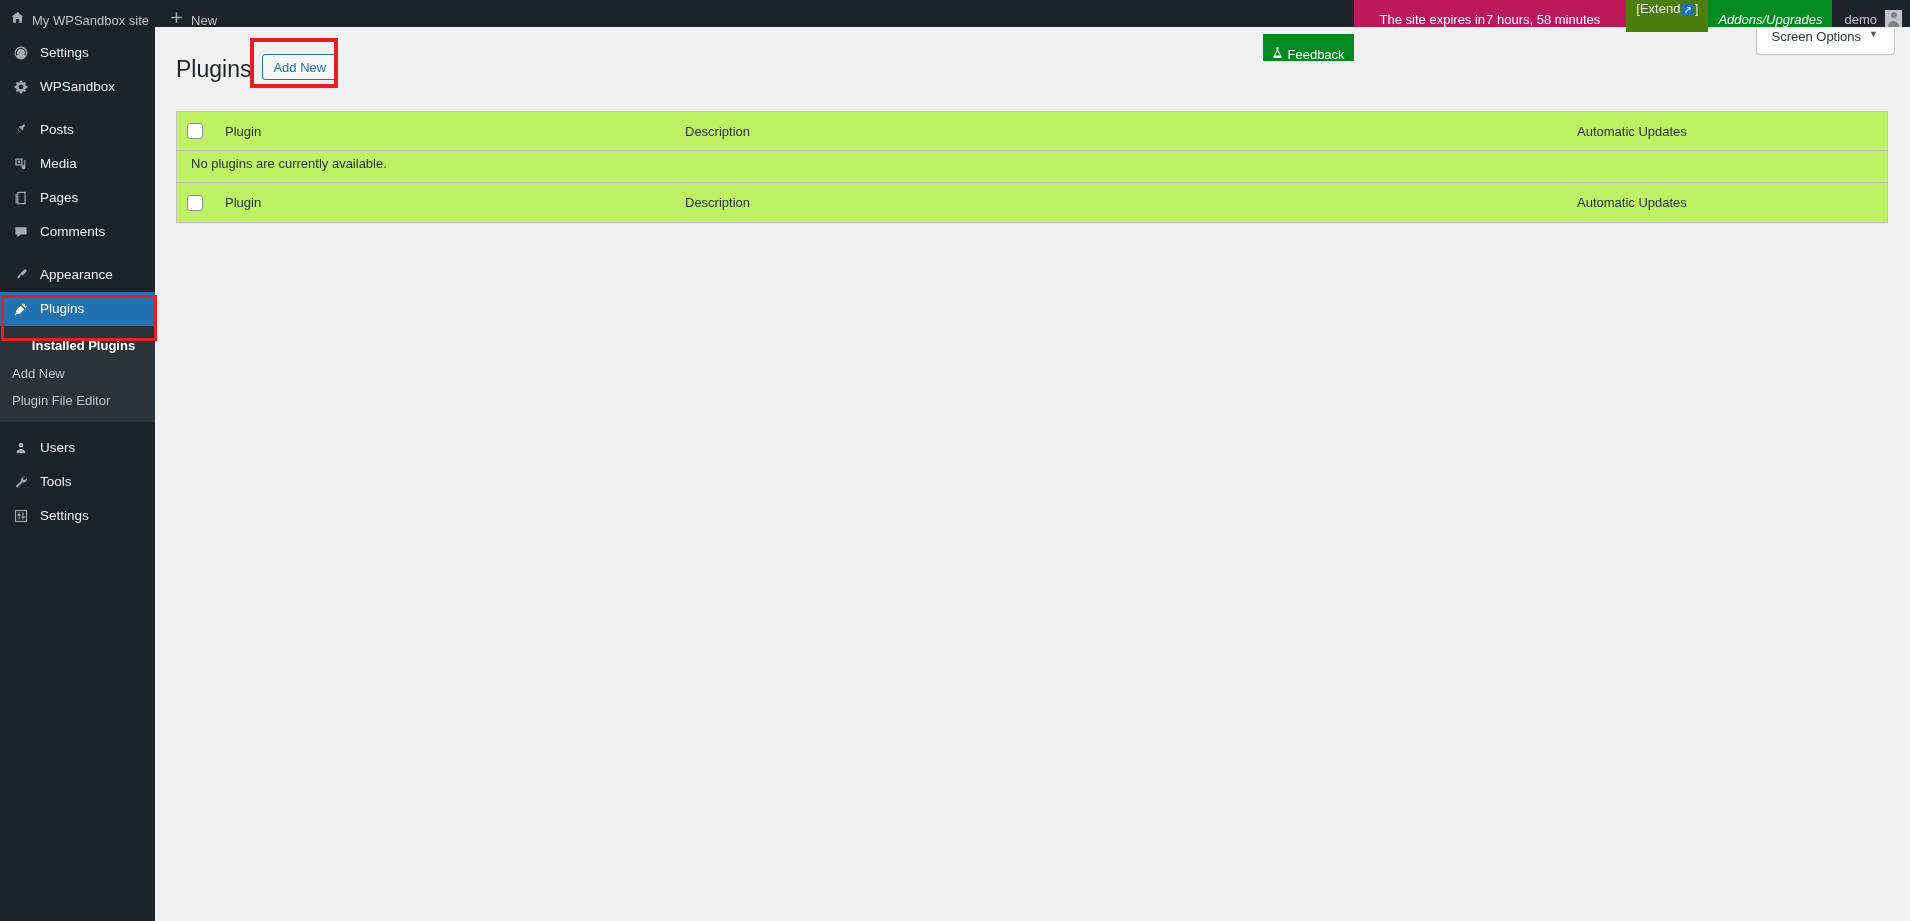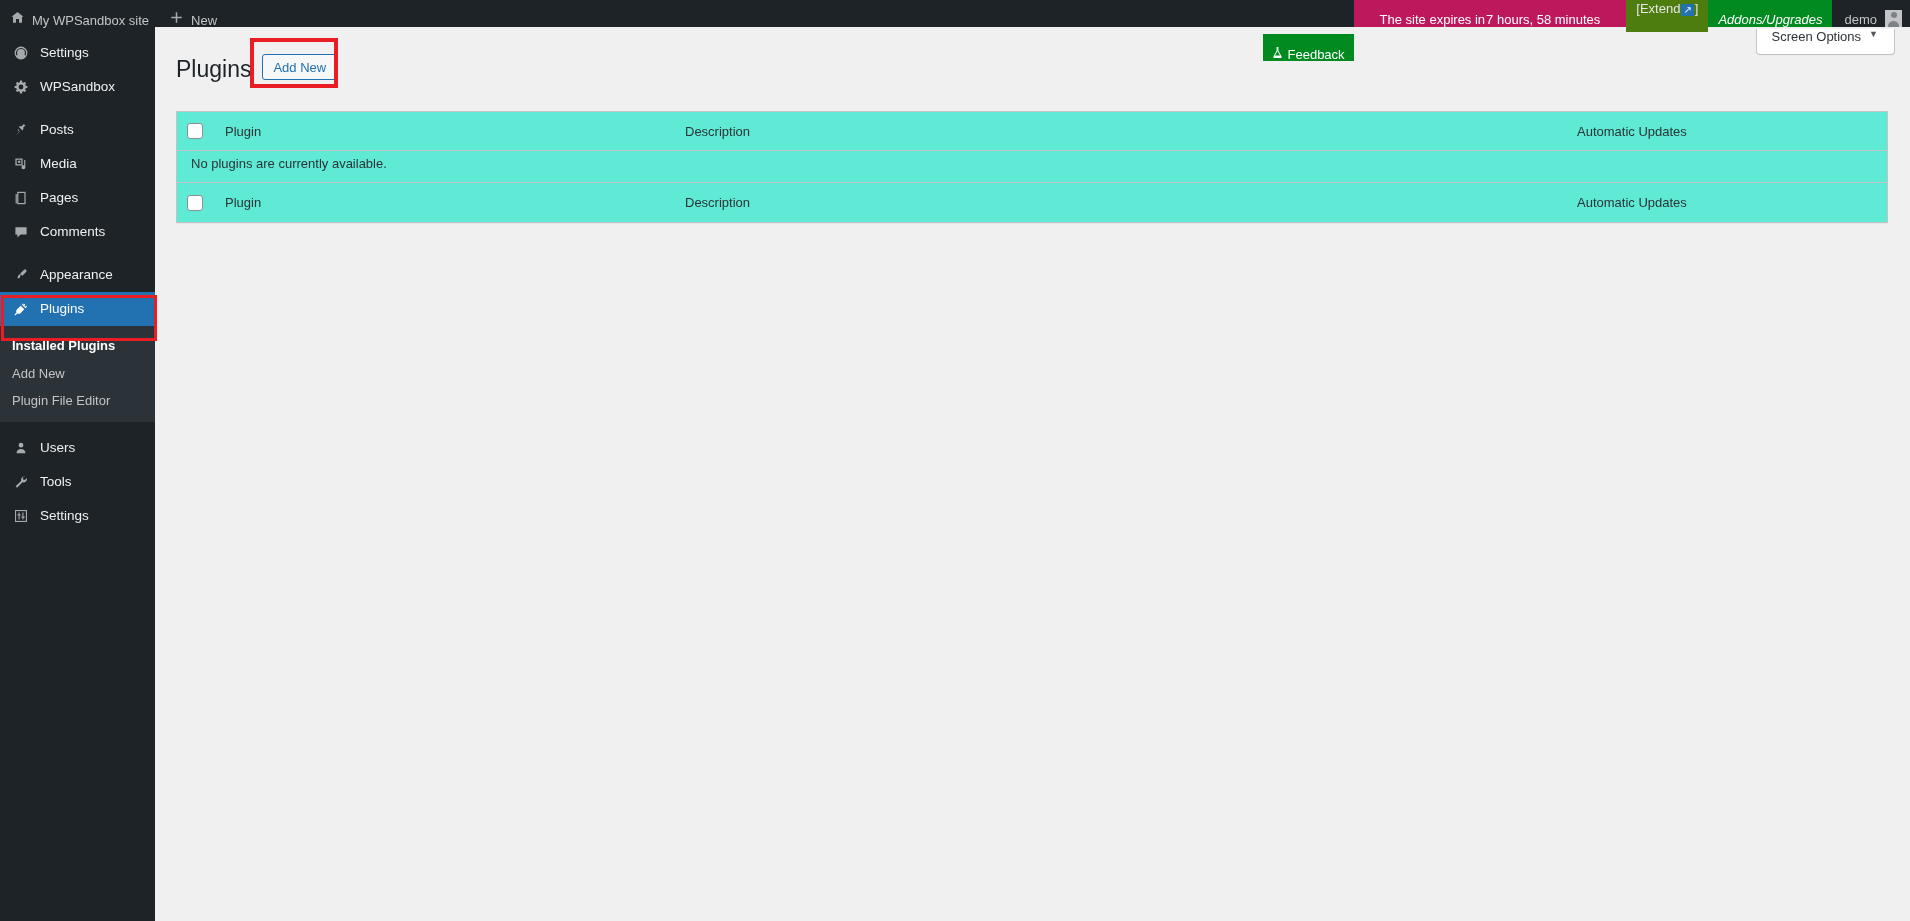--- a/index.html
+++ b/index.html
@@ -114,21 +114,21 @@
     padding: 6px 0 7px 0;
   }
   .submenu .sub-item {
     display: block;
     padding: 5px 0 5px 12px;
     font-size: 13px;
     color: #c3c4c7;
     line-height: 1.35;
     cursor: pointer;
   }
-  .submenu .sub-item.current { color: #fff; font-weight: 700; }
+  .submenu .sub-item.current { color: #fff; font-weight: 700; text-align: center; }
 
   
   #menu-highlight {
     position: absolute;
     left: 1px; top: 295px;
     width: 156px; height: 46px;
     border: 3px solid #ea1c24;
     z-index: 60;
     pointer-events: none;
   }
@@ -213,21 +213,21 @@
   ul.subsubsub a { color: #2271b1; text-decoration: none; cursor: pointer; }
   ul.subsubsub .count { color: #50575e; }
   ul.subsubsub .divider { color: #c3c4c7; margin: 0 5px; }
 
   
   table.wp-list-table {
     width: 1712px;
     margin-top: 22px;
     border-collapse: separate;
     border-spacing: 0;
-    background: #5eead4;
+    background: #bef264;
     border: 1px solid #c3c4c7;
     border-radius: 0;
     font-size: 13px;
     color: #2c3338;
     box-shadow: 0 1px 1px rgba(0,0,0,.04);
   }
   table.wp-list-table th {
     text-align: left;
     font-weight: 400;
     color: #2c3338;

